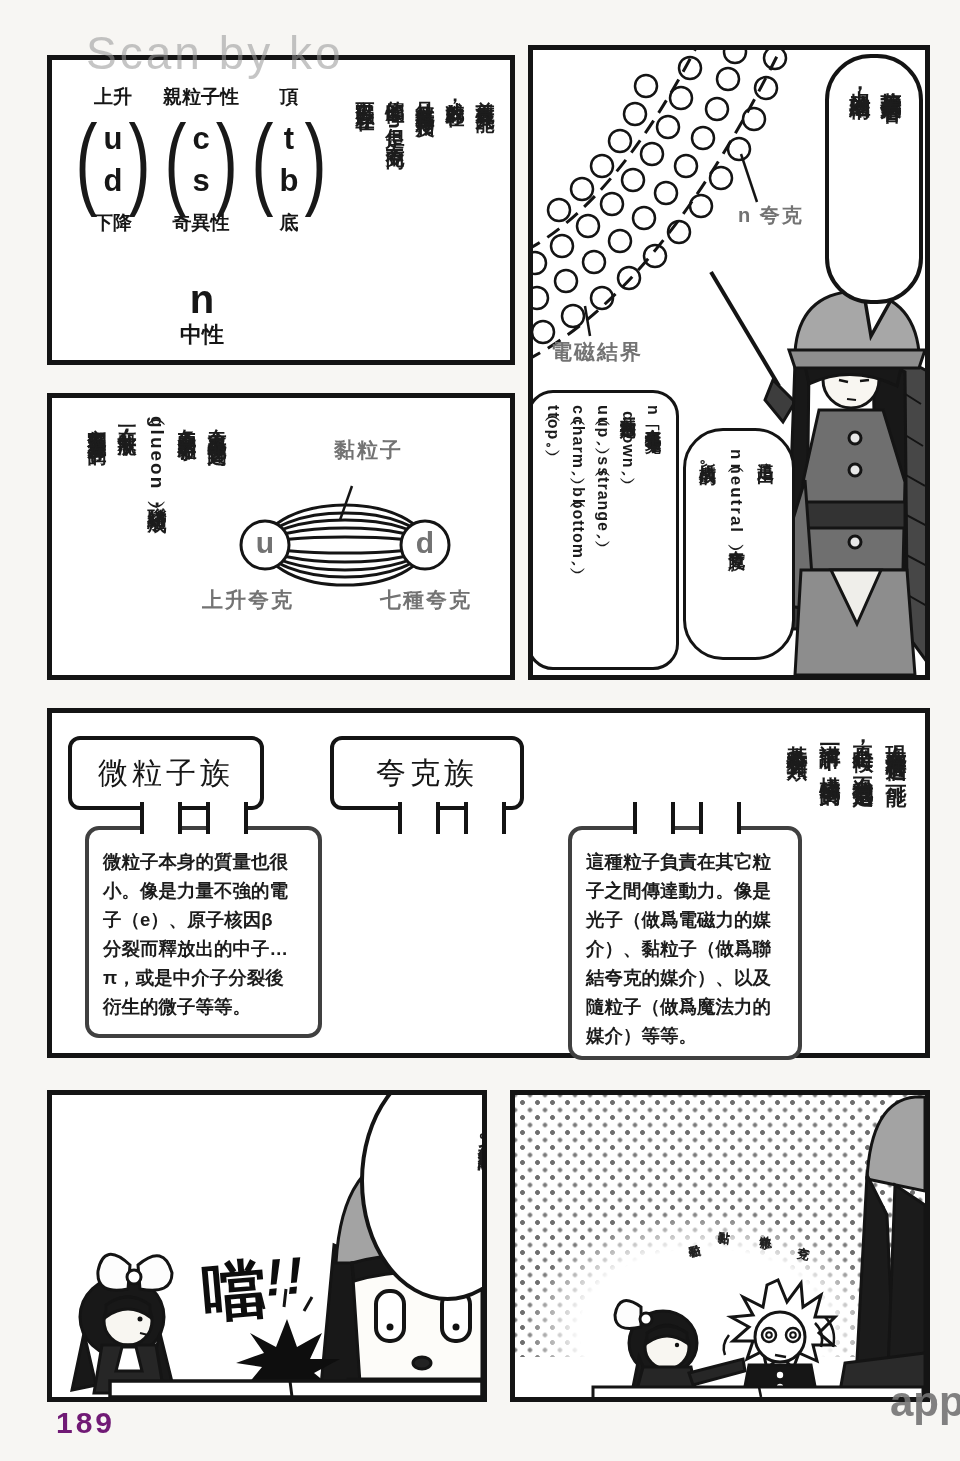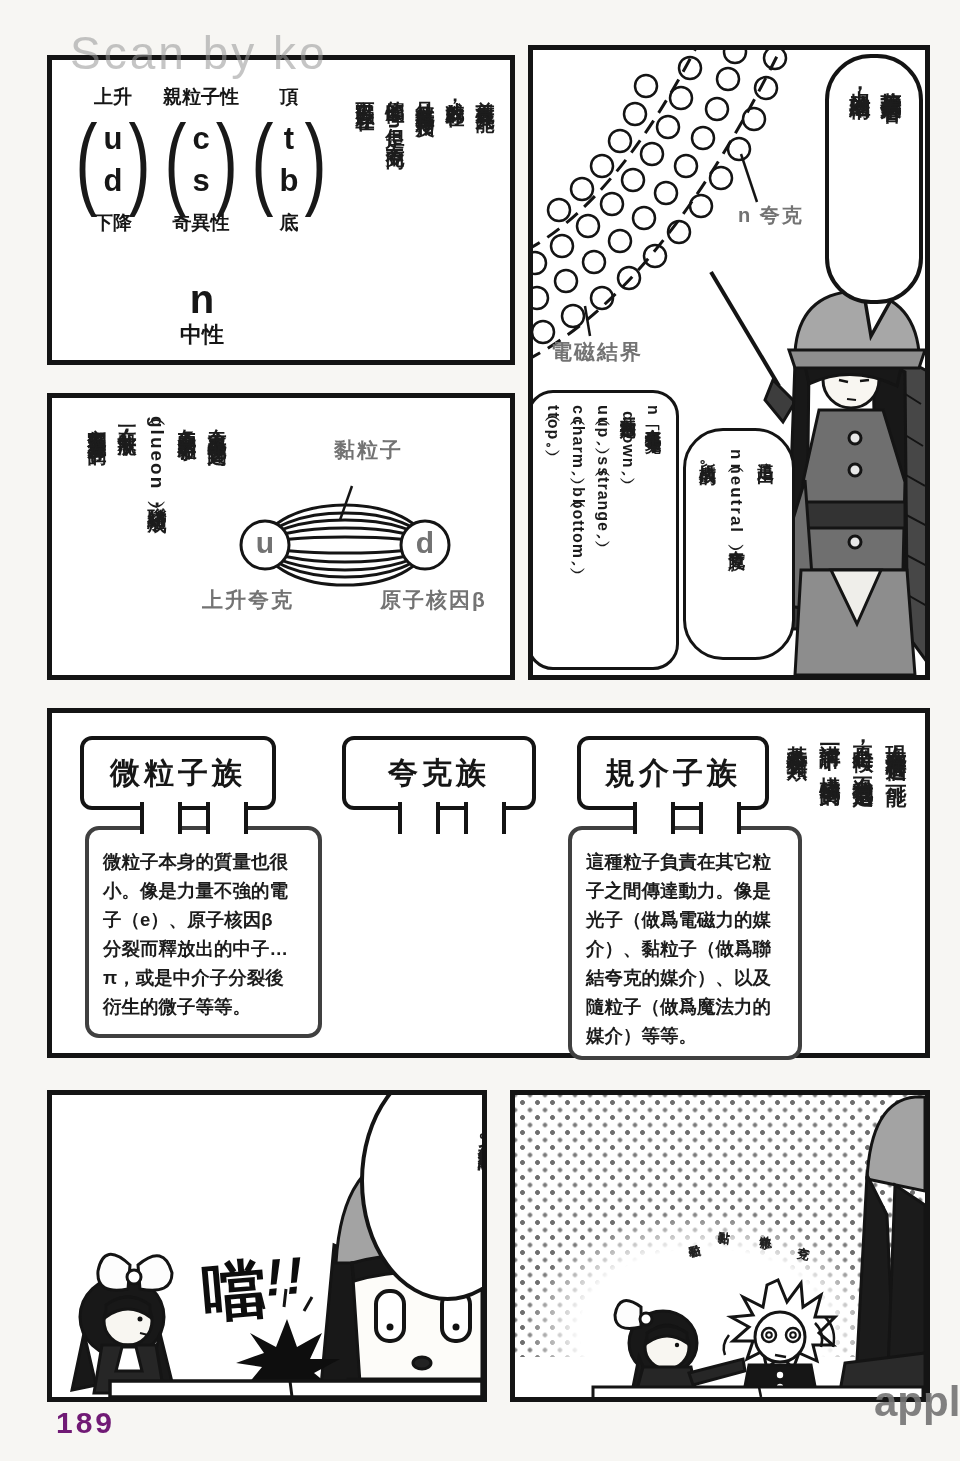--- a/index.html
+++ b/index.html
@@ -14,36 +14,36 @@
   .lbl{position:absolute;font-weight:700;color:#737373;}
   
   .qpairs{position:absolute;left:10px;top:26px;width:278px;display:flex;justify-content:center;}
   .qpair{text-align:center;width:88px;}
   .qp-top,.qp-bot{font-size:19px;font-weight:700;line-height:22px;}
   .qp-mid{display:flex;align-items:center;justify-content:center;height:104px;}
   .paren{font-size:66px;font-weight:400;transform:scaleY(1.55);display:inline-block;line-height:1;color:#191919;}
   .qp-letters{font-size:31px;font-weight:700;line-height:1.35;white-space:pre-line;padding:0 6px;}
   
   .fam-header{position:absolute;background:#fff;border:4px solid #141414;border-radius:12px;
-              box-sizing:border-box;text-align:center;font-size:30px;font-weight:700;
-              display:flex;align-items:center;justify-content:center;letter-spacing:4px;margin-left:12px;}
+              box-sizing:border-box;text-align:center;font-size:30px;font-weight:400;
+              display:flex;align-items:center;justify-content:center;letter-spacing:4px;}
   .fam-body{position:absolute;background:#fff;border:4px solid #404040;border-radius:14px;
             box-sizing:border-box;font-size:18.5px;line-height:29px;padding:17px 14px;}
   .fam-tab{position:absolute;width:42px;height:32px;background:#fff;border-left:4px solid #141414;
            border-right:4px solid #141414;box-sizing:border-box;z-index:3;}
   
   .dots{position:absolute;left:0;top:0;right:0;height:262px;
         background-image:radial-gradient(circle,#6f6f6f 2.1px,rgba(0,0,0,0) 2.7px),
                          radial-gradient(circle,#7a7a7a 1.9px,rgba(0,0,0,0) 2.5px);
         background-size:15px 15px,15px 15px;background-position:0 0,7.5px 7.5px;}
   .dots-fade{position:absolute;left:0;top:0;right:0;height:302px;
         background:radial-gradient(ellipse 58% 52% at 46% 78%,#fff 0%,#fff 52%,rgba(255,255,255,0) 76%);}
   .sfx{position:absolute;font-weight:900;color:#0d0d0d;transform:rotate(-5deg);line-height:1;}
   .sfx .marks{font-size:52px;font-style:italic;letter-spacing:3px;vertical-align:14px;}
-  .watermark{position:absolute;z-index:8;font-weight:500;}
+  .watermark{position:absolute;z-index:8;font-weight:500;margin-left:16px;}
   .dizzy{position:absolute;writing-mode:vertical-rl;font-size:12px;font-weight:700;color:#222;letter-spacing:1px;}
   svg{position:absolute;left:0;top:0;}
 </style>
 </head>
 <body>
 
 <div id="page">
 
   <div class="watermark" style="left:70px;top:26px;font-size:46px;color:rgba(150,150,150,.55);letter-spacing:3px;">Scan by ko</div>
   <div class="watermark" style="left:874px;top:1378px;font-size:42px;color:rgba(115,115,115,.9);font-weight:700;">appl</div>
@@ -108,21 +108,21 @@
         <ellipse cx="113" cy="117" rx="80" ry="40"></ellipse>
         <line x1="120" y1="58" x2="108" y2="92" stroke-width="2.5"></line>
         <circle cx="33" cy="117" r="24" fill="#fff"></circle>
         <circle cx="193" cy="117" r="24" fill="#fff"></circle>
       </g>
     </svg>
     <div class="lbl" style="left:282px;top:38px;font-size:21px;letter-spacing:2px;">黏粒子</div>
     <div class="lbl" style="left:193px;top:128px;width:40px;text-align:center;font-size:30px;">u</div>
     <div class="lbl" style="left:353px;top:128px;width:40px;text-align:center;font-size:30px;">d</div>
     <div class="lbl" style="left:150px;top:188px;font-size:21px;letter-spacing:2px;">上升夸克</div>
-    <div class="lbl" style="left:328px;top:188px;font-size:21px;letter-spacing:2px;">原子核因β</div>
+    <div class="lbl" style="left:328px;top:188px;font-size:21px;letter-spacing:2px;">七種夸克</div>
   </div>
 
   <div class="panel" style="left:528px;top:45px;width:402px;height:635px;overflow:hidden;">
     <svg width="392" height="625" viewBox="0 0 392 625">
       <g stroke="#141414" fill="none">
 
         <path d="M -6 310 Q 130 240 252 -10" stroke-width="3" stroke-dasharray="15 9"></path>
         <path d="M -6 200 Q 85 150 167 -10" stroke-width="3" stroke-dasharray="15 9"></path>
 
         <g stroke-width="2.5">
@@ -238,23 +238,20 @@
 分裂而釋放出的中子…
 π，或是中介子分裂後
 衍生的微子等等。</div>
 
   <div class="fam-header" style="left:330px;top:736px;width:194px;height:74px;">
     <span>夸克族</span>
   </div>
   <div class="fam-tab" style="left:398px;top:802px;"></div>
   <div class="fam-tab" style="left:464px;top:802px;"></div>
 
-  <div class="fam-header" style="left:565px;top:736px;width:192px;height:74px;">
-    <span>規介子族</span>
-  </div>
   <div class="fam-tab" style="left:633px;top:802px;"></div>
   <div class="fam-tab" style="left:699px;top:802px;"></div>
   <div class="fam-body htext" style="left:568px;top:826px;width:234px;height:234px;">這種粒子負責在其它粒
 子之間傳達動力。像是
 光子（做爲電磁力的媒
 介）、黏粒子（做爲聯
 結夸克的媒介）、以及
 隨粒子（做爲魔法力的
 媒介）等等。</div>
 

